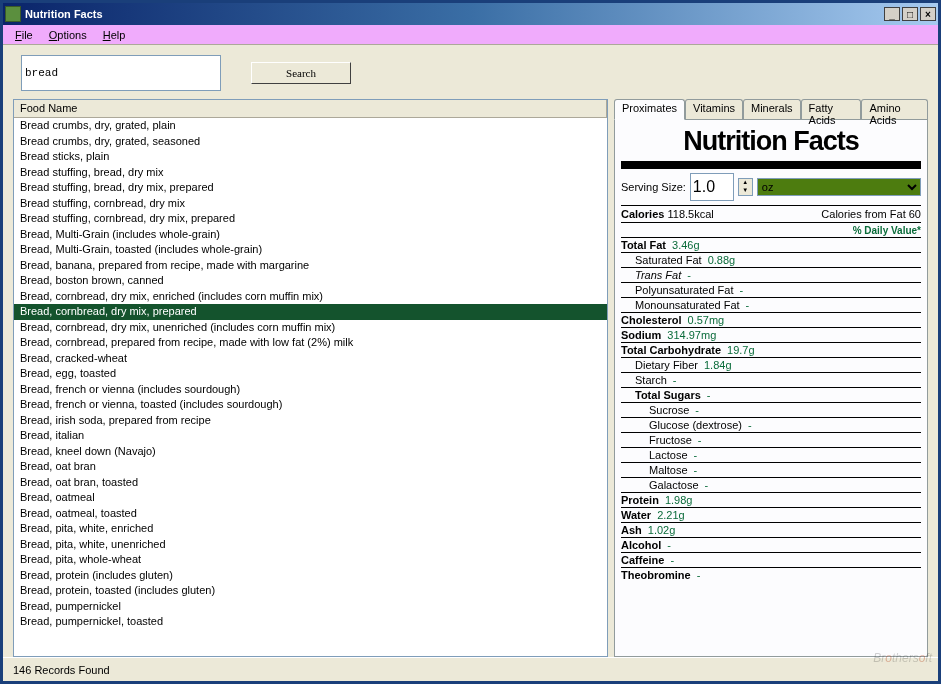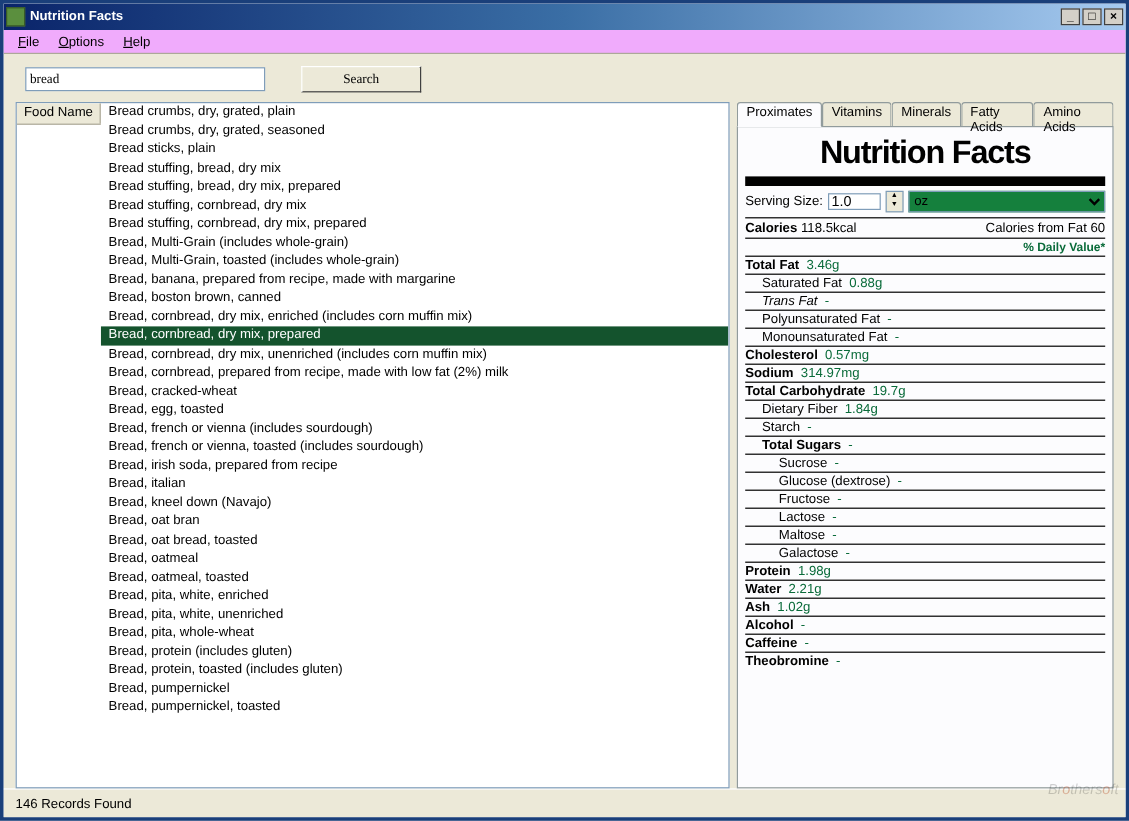--- a/index.html
+++ b/index.html
@@ -7,43 +7,43 @@
 .titlebar { height: 22px; background: linear-gradient(to right, #0a246a, #3a6ea5, #a6caf0); color: #fff; display: flex; align-items: center; padding: 0 2px; }
 .titlebar .icon { width: 16px; height: 16px; background: #5b8f3e; margin-right: 4px; border: 1px solid #3a5a28; }
 .titlebar .title { font-weight: bold; flex: 1; font-size: 11px; }
 .winbtns { display: flex; gap: 2px; }
 .winbtn { width: 16px; height: 14px; background: #d4d0c8; border: 1px solid #404040; display: flex; align-items: center; justify-content: center; font-family: Arial; font-size: 10px; font-weight: bold; cursor: pointer; color:#000; }
 .menubar { height: 20px; background: #f0abfc; display: flex; align-items: center; padding: 0 4px; border-bottom: 1px solid #aca899; }
 .menuitem { padding: 2px 8px; cursor: pointer; }
 .menuitem .ul { text-decoration: underline; }
 .content { background: #ece9d8; padding: 10px 10px 0 10px; height: calc(100% - 22px - 20px - 24px); display: flex; flex-direction: column; }
 .searchrow { display: flex; align-items: center; gap: 30px; margin-bottom: 8px; margin-left: 8px; }
-.searchbox { width: 200px; height: 20px; border: 1px solid #7f9db9; background: #fff; padding: 1px 3px; font-family: Liberation Serif, serif; font-size: 11px; }
+.searchbox { width: 200px; height: 36px; border: 1px solid #7f9db9; background: #fff; padding: 1px 3px; font-family: Liberation Mono, monospace; font-size: 11px; }
 .searchbtn { width: 100px; height: 22px; background: #ece9d8; border: 1px solid #404040; border-top-color:#fff; border-left-color:#fff; cursor: pointer; font-family: Tahoma; font-size: 11px; }
 .mainrow { display: flex; flex: 1; gap: 6px; min-height: 0; }
-.listpanel { flex: 1; border: 1px solid #7f9db9; background: #fff; display: flex; flex-direction: row; overflow: hidden; }
+.listpanel { flex: 1; border: 1px solid #7f9db9; background: #fff; display: flex; flex-direction: column; overflow: hidden; }
 .listheader { height: 18px; background: #ece9d8; border-bottom: 1px solid #aca899; display: flex; }
 .listheader .col { padding: 2px 6px; border-right: 1px solid #aca899; flex: 1; }
 .listbody { flex: 1; overflow-y: scroll; overflow-x: scroll; }
 .listrow { padding: 0 6px; white-space: nowrap; cursor: pointer; line-height: 15.5px; height: 15.5px; }
 .listrow.selected { background: #14532d; color: #fff; }
 .rightpanel { width: 314px; display: flex; flex-direction: column;}
 .tabs { display: flex; height: 20px; }
 .tab { padding: 2px 7px; background: #ece9d8; border: 1px solid #919b9c; border-bottom: none; border-radius: 3px 3px 0 0; margin-right: 0px; cursor: pointer; font-size: 11px; position: relative; }
 .tab.active { background: #fcfcfe; z-index: 2; border-bottom: 1px solid #fcfcfe; margin-bottom: -1px; }
 .tabbody { flex: 1; background: #fcfcfe; border: 1px solid #919b9c; padding: 6px; overflow: hidden; }
 .nflabel { font-family: Arial Black, Arial, sans-serif; font-weight: 900; font-size: 27px; text-align: center; letter-spacing: -1px; padding: 0 0 2px 0; }
 .thickline { height: 8px; background: #000; margin: 2px 0 4px 0; }
 .thinline { border-top: 1px solid #000; margin: 1px 0; }
 .servrow { display: flex; align-items: center; gap: 4px; margin: 2px 0 4px 0; }
 .servrow label { font-size: 11px; }
-.servinput { width: 44px; height: 14px; border: 1px solid #7f9db9; font-size: 12px; padding: 0 2px; }
+.servinput { width: 44px; height: 28px; border: 1px solid #7f9db9; font-size: 16px; padding: 0 2px; }
 .spinner { width: 15px; height: 18px; display: flex; flex-direction: column; border: 1px solid #7f9db9; background:#ece9d8;}
 .spinner div { flex:1; font-size: 6px; text-align:center; line-height:7px;}
-.unitsel { flex:1; height: 18px; border: 1px solid #7f9db9; font-size: 11px; background:#15803d;}
+.unitsel { flex:1; height: 18px; border: 1px solid #7f9db9; font-size: 11px; background:#4d7c0f;}
 .calrow { display: flex; justify-content: space-between; font-size: 11px; padding: 1px 0; }
 .dvhead { text-align: right; color: #0a6b3a; font-size: 10px; font-weight:bold; padding: 1px 0;}
 .nrow { display: flex; border-top: 1px solid #000; padding: 0; line-height: 14px; font-size: 11px; }
 .nrow .lbl { }
 .nrow .val { color: #0a6b3a; margin-left: 6px; }
 .nrow.bold .lbl { font-weight: bold; }
 .nrow.ind1 { padding-left: 14px; }
 .nrow.ind2 { padding-left: 28px; }
 .statusbar { height: 24px; background: #ece9d8; border-top: 1px solid #fff; padding: 4px 10px; font-size: 11px; display:flex; align-items:center;}
 .watermark { position: absolute; right: 6px; bottom: 16px; font-size: 12px; font-style: italic; color: rgba(0,0,0,0.18); font-weight: normal; font-family: Arial; }
@@ -99,21 +99,21 @@
           <div class="listrow">Bread, cornbread, dry mix, unenriched (includes corn muffin mix)</div>
           <div class="listrow">Bread, cornbread, prepared from recipe, made with low fat (2%) milk</div>
           <div class="listrow">Bread, cracked-wheat</div>
           <div class="listrow">Bread, egg, toasted</div>
           <div class="listrow">Bread, french or vienna (includes sourdough)</div>
           <div class="listrow">Bread, french or vienna, toasted (includes sourdough)</div>
           <div class="listrow">Bread, irish soda, prepared from recipe</div>
           <div class="listrow">Bread, italian</div>
           <div class="listrow">Bread, kneel down (Navajo)</div>
           <div class="listrow">Bread, oat bran</div>
-          <div class="listrow">Bread, oat bread, toasted</div>
+          <div class="listrow">Bread, oat bran, toasted</div>
           <div class="listrow">Bread, oatmeal</div>
           <div class="listrow">Bread, oatmeal, toasted</div>
           <div class="listrow">Bread, pita, white, enriched</div>
           <div class="listrow">Bread, pita, white, unenriched</div>
           <div class="listrow">Bread, pita, whole-wheat</div>
           <div class="listrow">Bread, protein (includes gluten)</div>
           <div class="listrow">Bread, protein, toasted (includes gluten)</div>
           <div class="listrow">Bread, pumpernickel</div>
           <div class="listrow">Bread, pumpernickel, toasted</div>
         </div>

